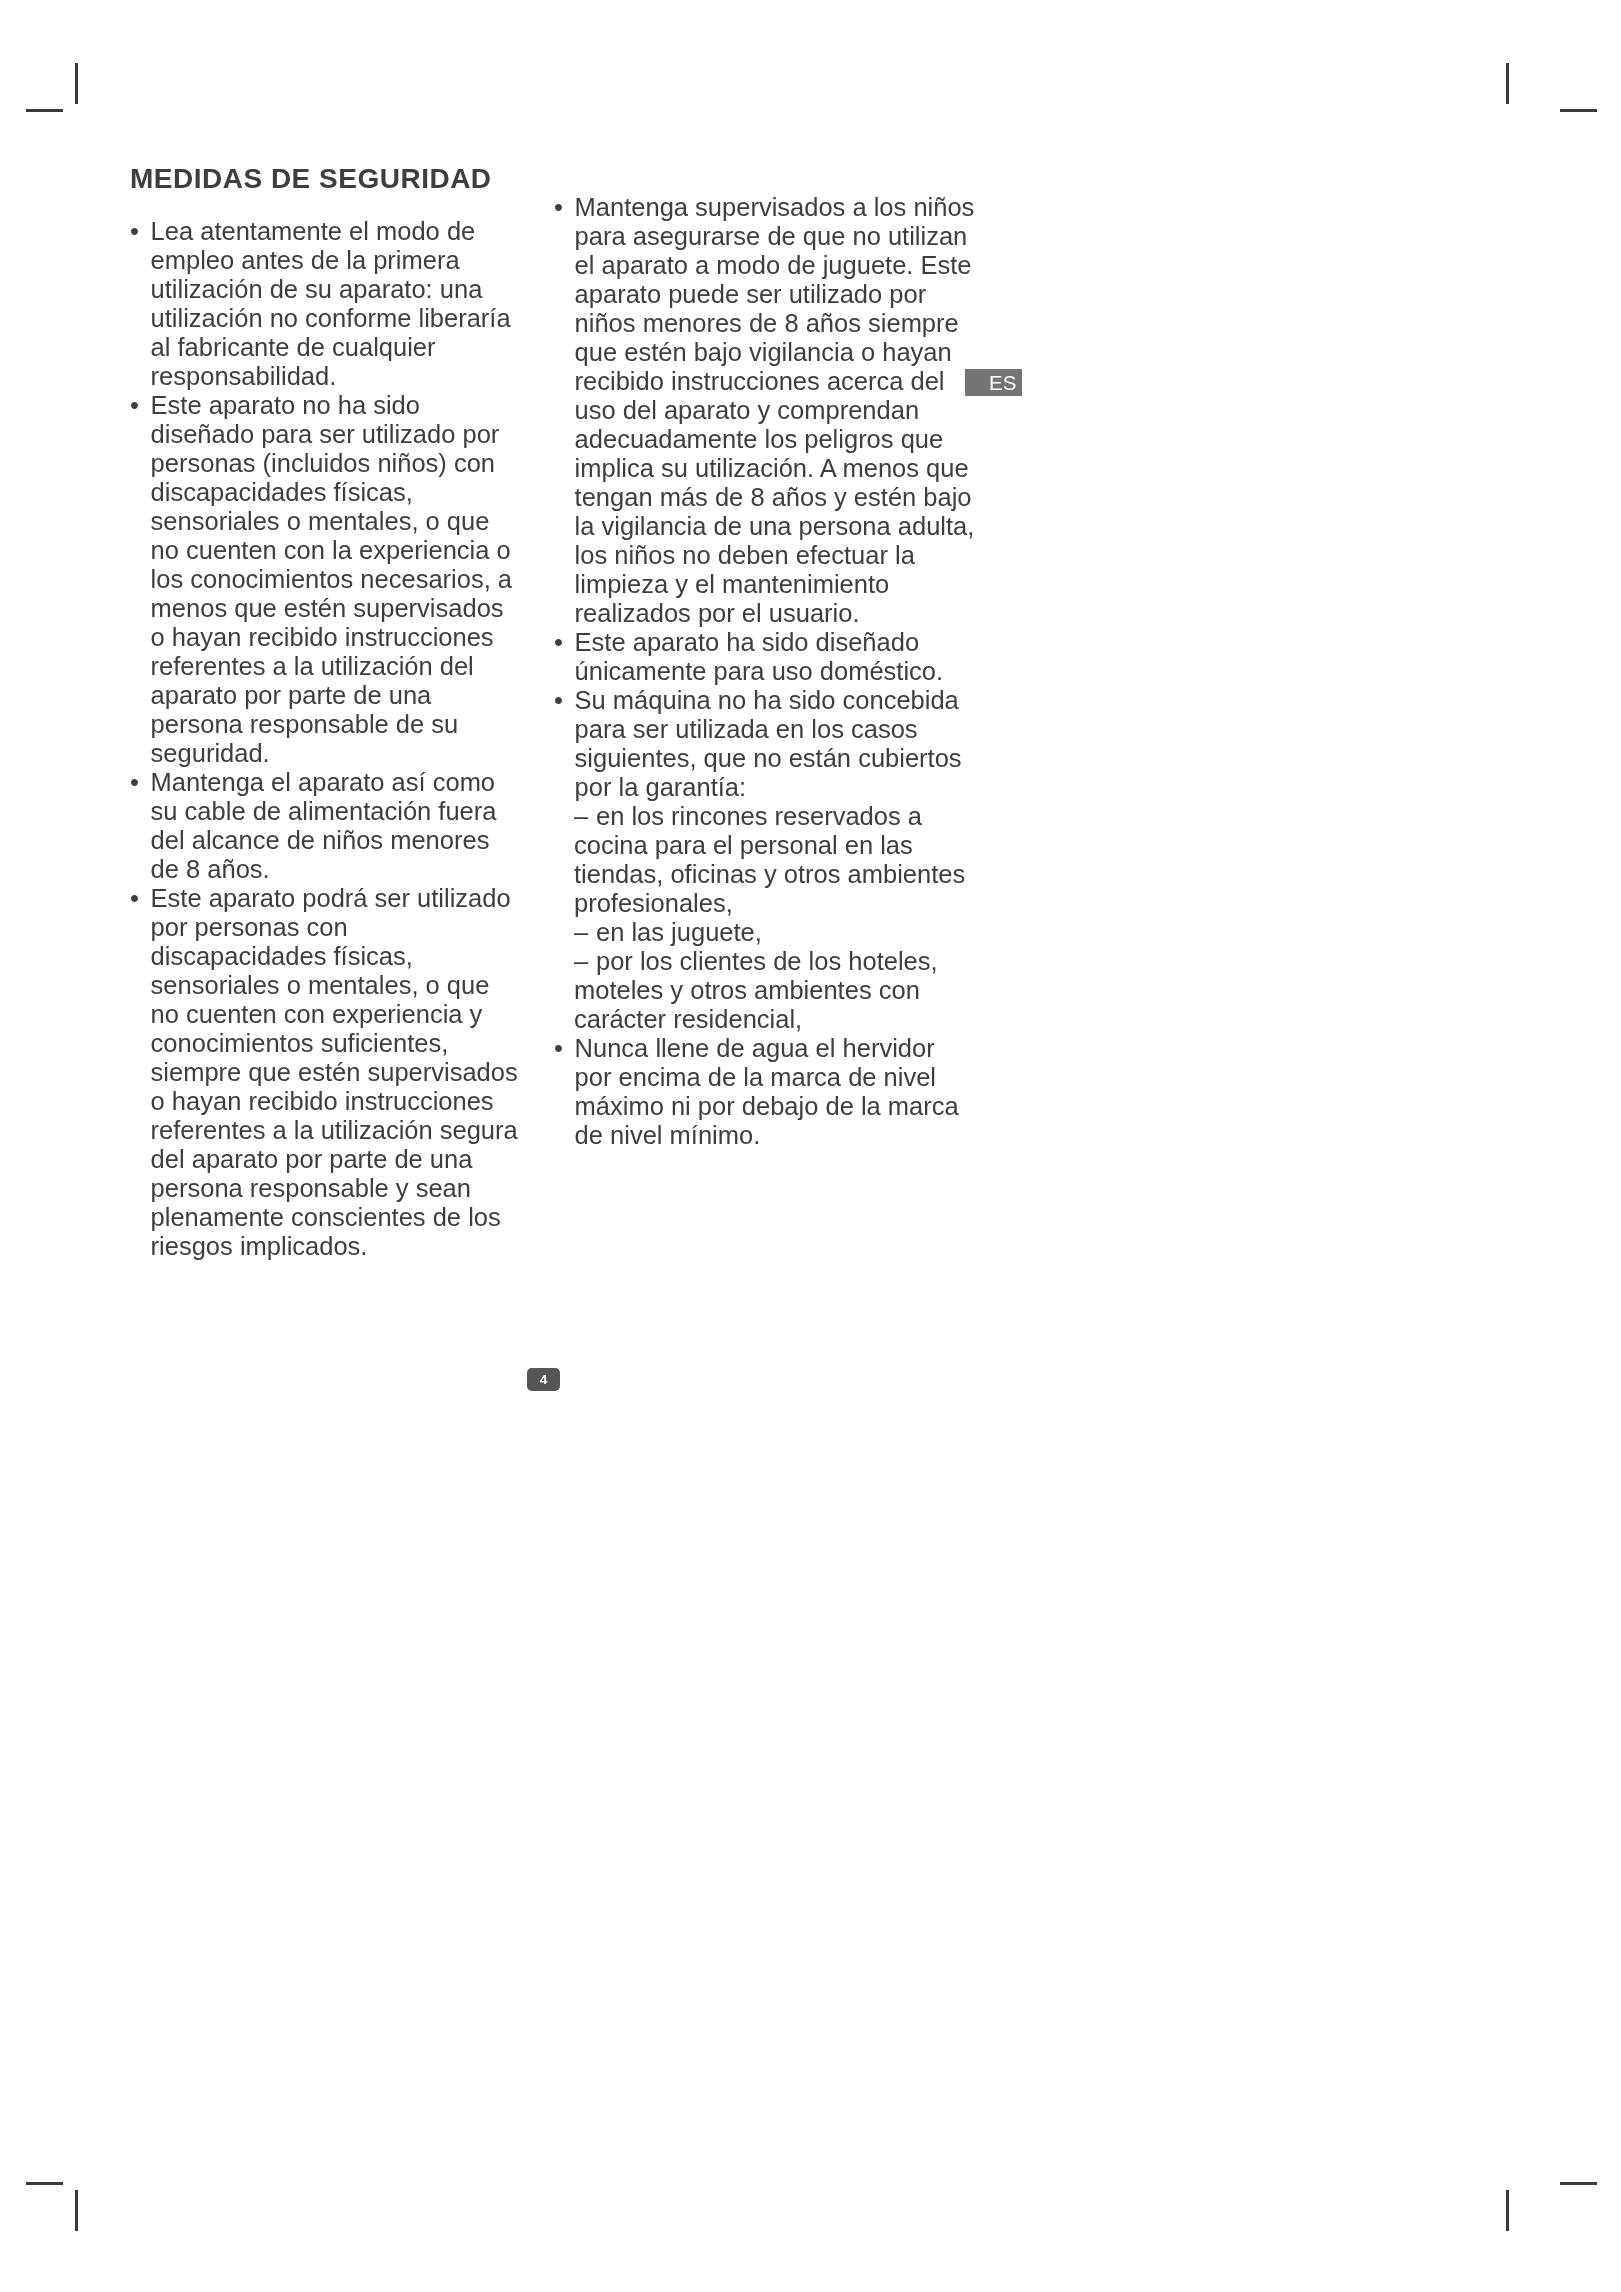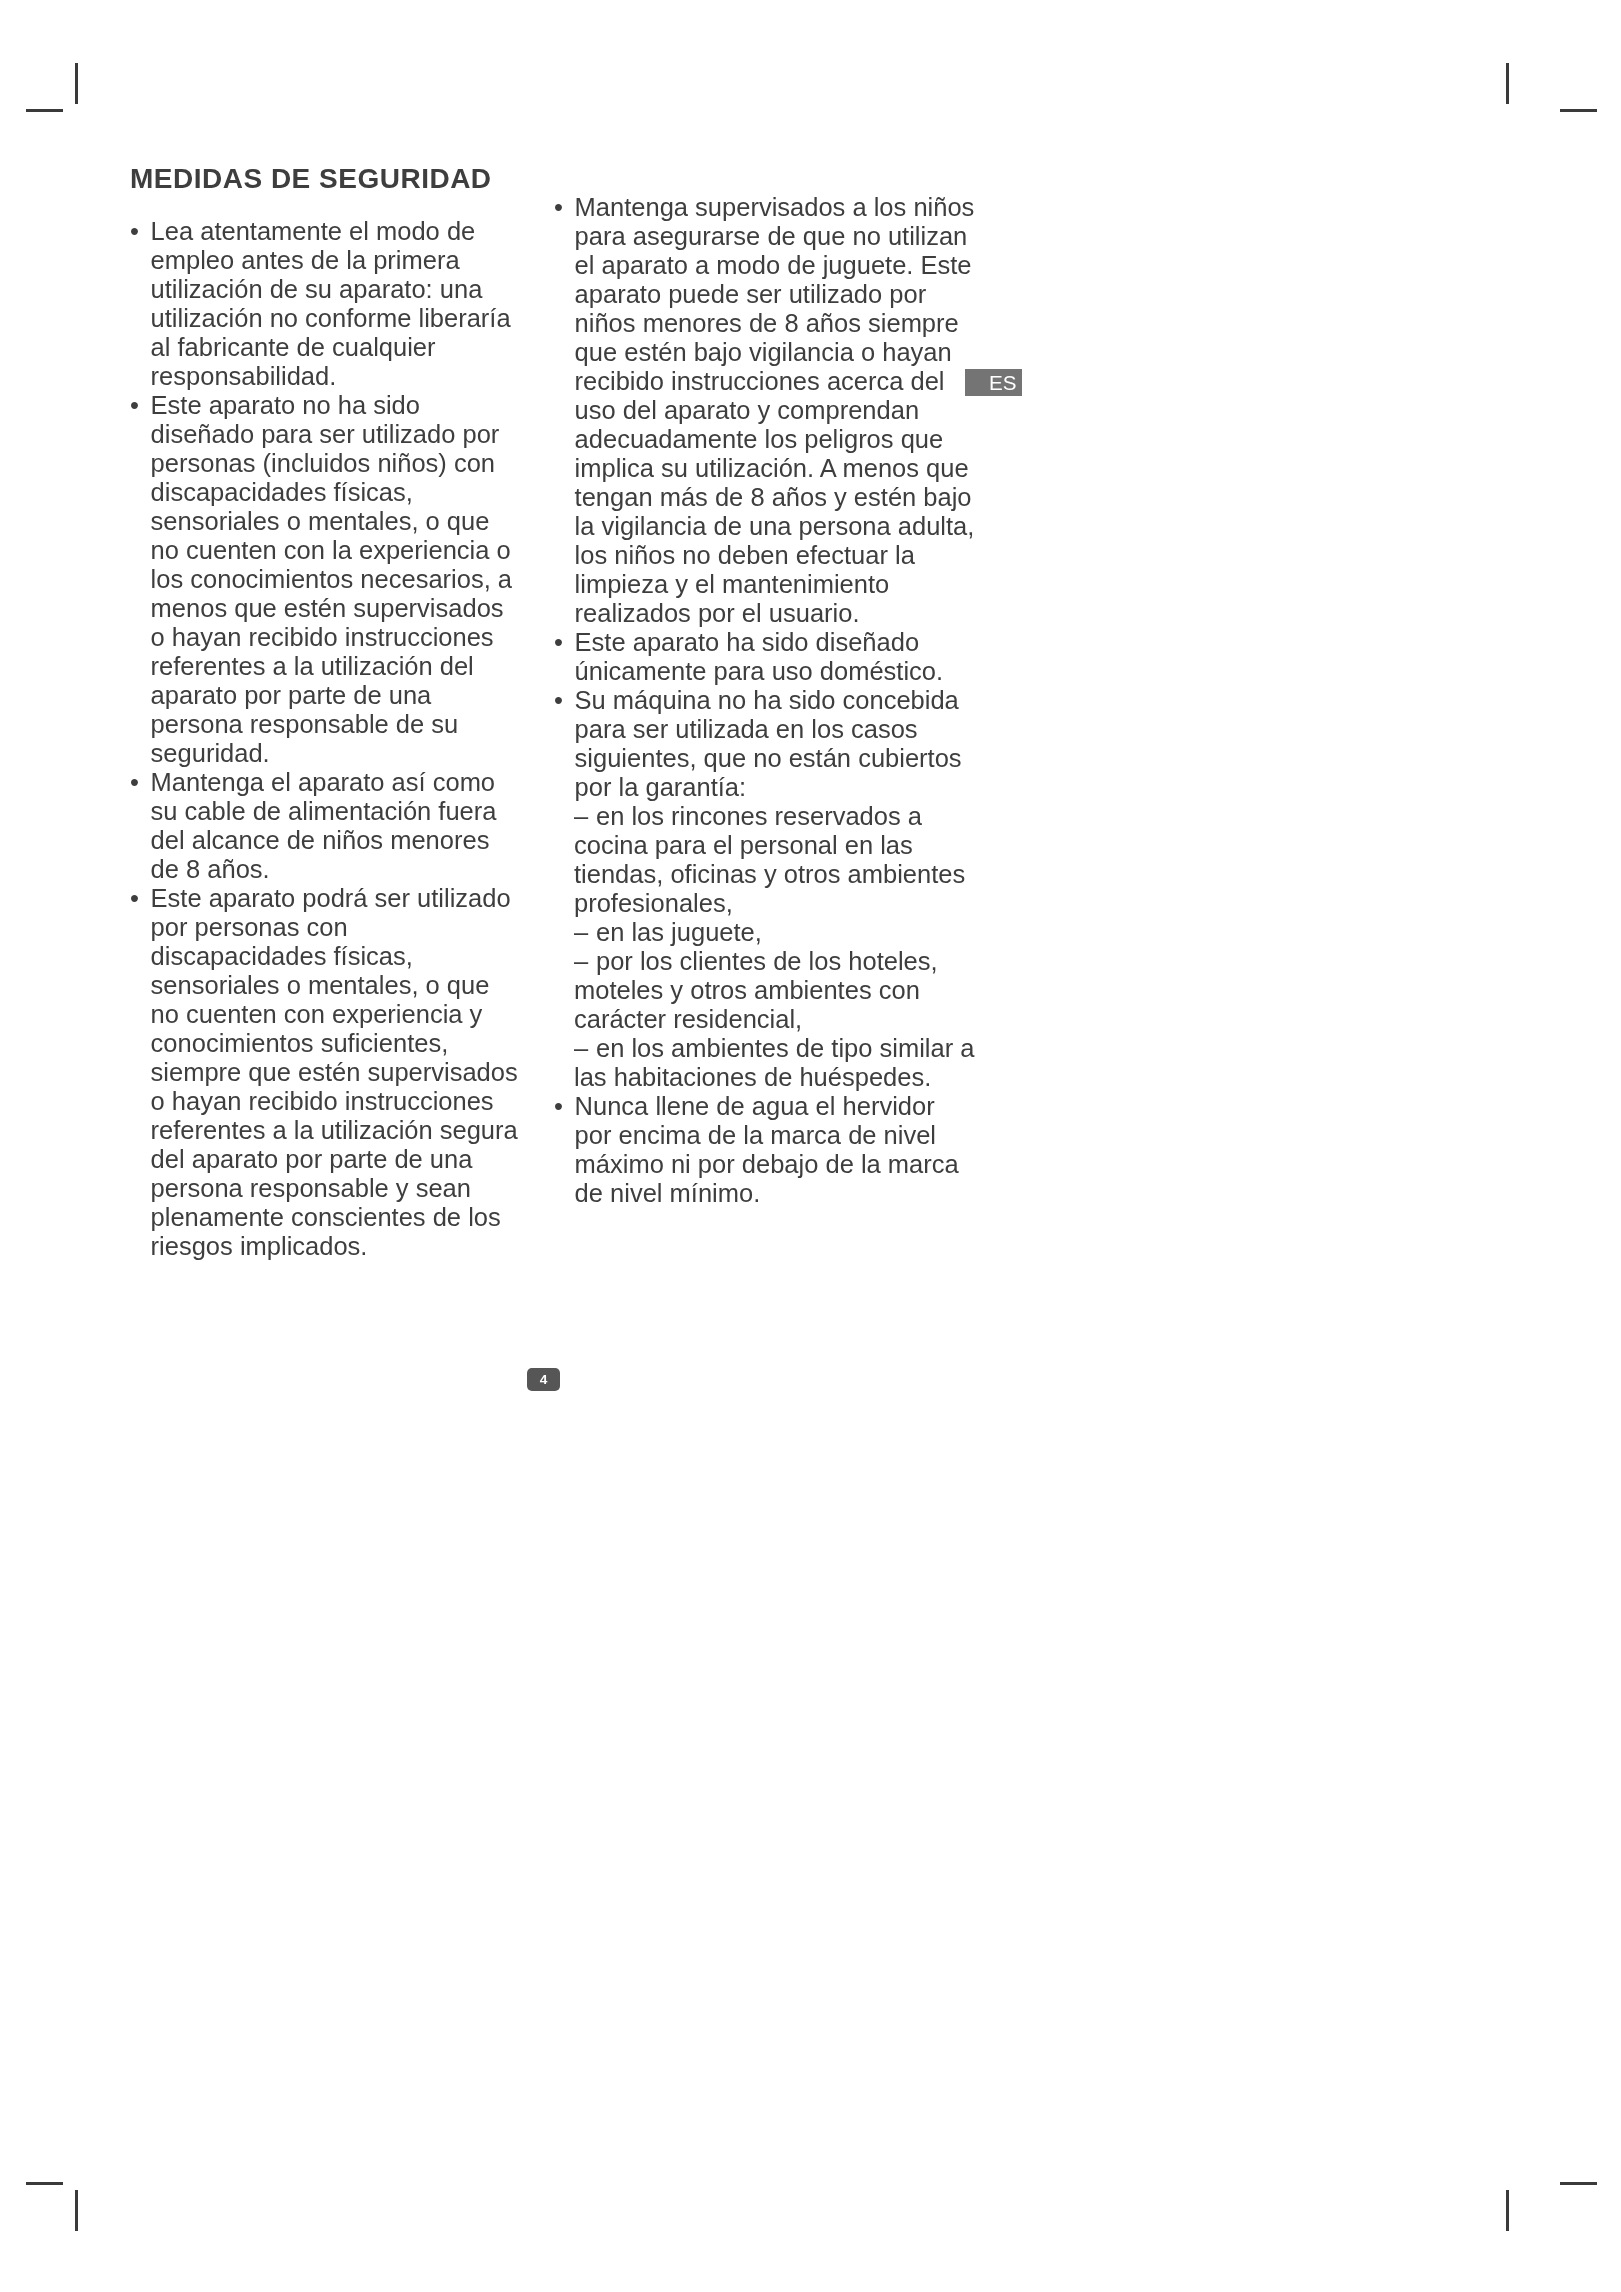--- a/index.html
+++ b/index.html
@@ -162,23 +162,20 @@
       </div>
 
       <div class="item sub">
         <span class="marker">–</span><span class="item-text">en las juguete,</span>
       </div>
 
       <div class="item sub">
         <span class="marker">–</span><span class="item-text">por los clientes de los hoteles, moteles y otros ambientes con carácter residencial,</span>
       </div>
 
-      <div class="item sub">
-        <span class="marker">–</span><span class="item-text">en los ambientes de tipo similar a las habitaciones de huéspedes.</span>
-      </div>
 
       <div class="item">
         <span class="marker">•</span><span class="item-text">Nunca llene de agua el hervidor por encima de la marca de nivel máximo ni por debajo de la marca de nivel mínimo.</span>
       </div>
     </div>
 
   <div class="lang-tab">ES</div>
 
   <div class="page-number">4</div>
 

